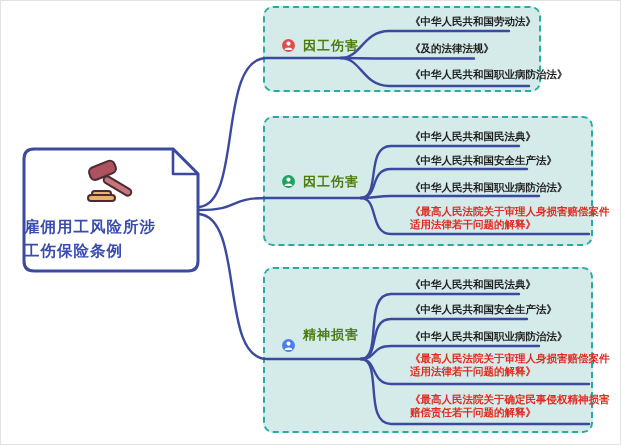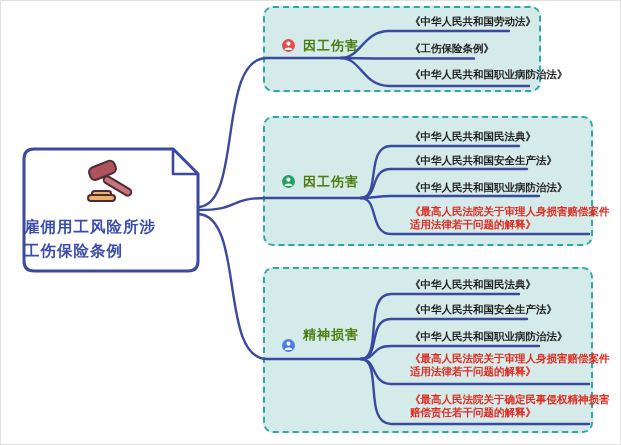--- a/index.html
+++ b/index.html
@@ -110,21 +110,21 @@
   </div>
 
   <svg class="topic-icon" style="left:281px;top:38px" viewBox="0 0 15 15">
     <circle cx="7.5" cy="7.5" r="7.5" fill="#e14c4c"></circle>
     <circle cx="7.5" cy="5.3" r="2.4" fill="#ffffff"></circle>
     <path d="M3,12.6 C3.6,8.9 11.4,8.9 12,12.6 Z" fill="#ffffff"></path>
   </svg>
   <div class="topic" style="left:302px;top:36px">因工伤害</div>
 
   <div class="leaf" style="top:13px">《中华人民共和国劳动法》</div>
-  <div class="leaf" style="top:40px">《工伤保险条例》</div>
+  <div class="leaf" style="top:40px">《及的法律法规》</div>
   <div class="leaf" style="top:66px">《中华人民共和国职业病防治法》</div>
 
   <svg class="topic-icon" style="left:281px;top:174px" viewBox="0 0 15 15">
     <circle cx="7.5" cy="7.5" r="7.5" fill="#1ea45f"></circle>
     <circle cx="7.5" cy="5.3" r="2.4" fill="#ffffff"></circle>
     <path d="M3,12.6 C3.6,8.9 11.4,8.9 12,12.6 Z" fill="#ffffff"></path>
   </svg>
   <div class="topic" style="left:302px;top:172px">因工伤害</div>
 
   <div class="leaf" style="top:128px">《中华人民共和国民法典》</div>

